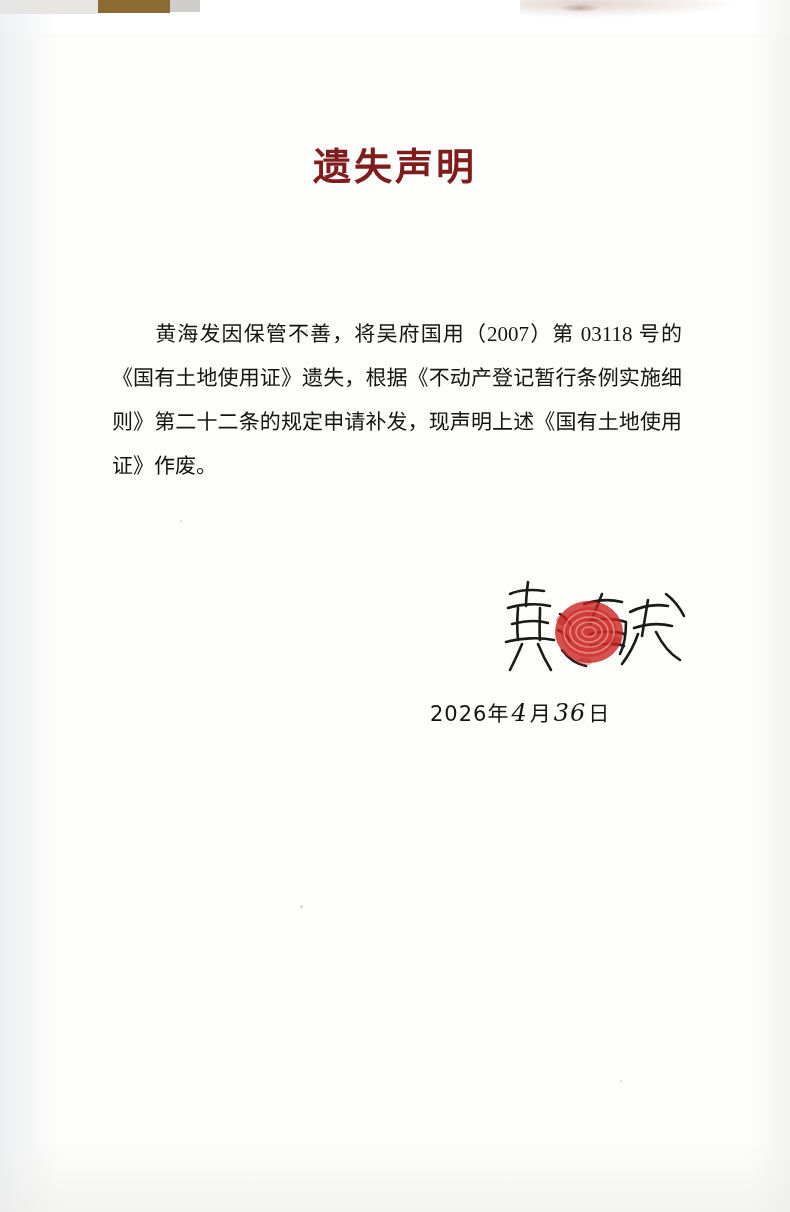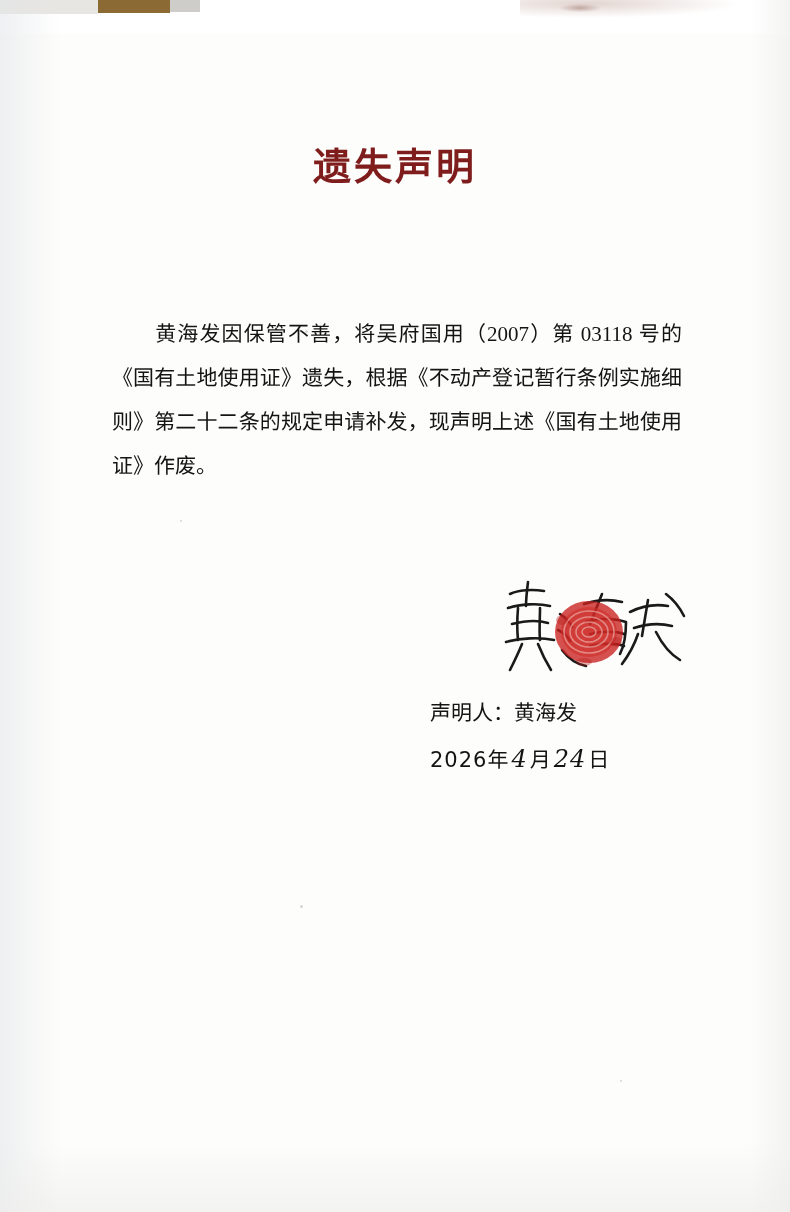--- a/index.html
+++ b/index.html
@@ -249,21 +249,18 @@
       </g>
       <g fill="#b51b1a" opacity="0.35">
         <ellipse cx="14" cy="24" rx="6" ry="5"></ellipse>
         <ellipse cx="68" cy="46" rx="6" ry="5"></ellipse>
         <ellipse cx="36" cy="66" rx="8" ry="4"></ellipse>
       </g>
     </svg>
   </div>
 
   <div class="sign-block">
-    <div class="sign-line">
-      <span>声明人：</span><span>黄海发</span>
+    <div class="sign-line date">
+      <span>2026</span><span>年</span><span class="hand-date-day">4</span><span>月</span><span class="hand-date-day">36</span><span>日</span>
     </div>
-    <div class="sign-line date">
-      <span>2026</span><span>年</span><span class="hand-date-day">4</span><span>月</span><span class="hand-date-day">24</span><span>日</span>
-    </div>
   </div>
 
 </div>
 
 </body></html>

